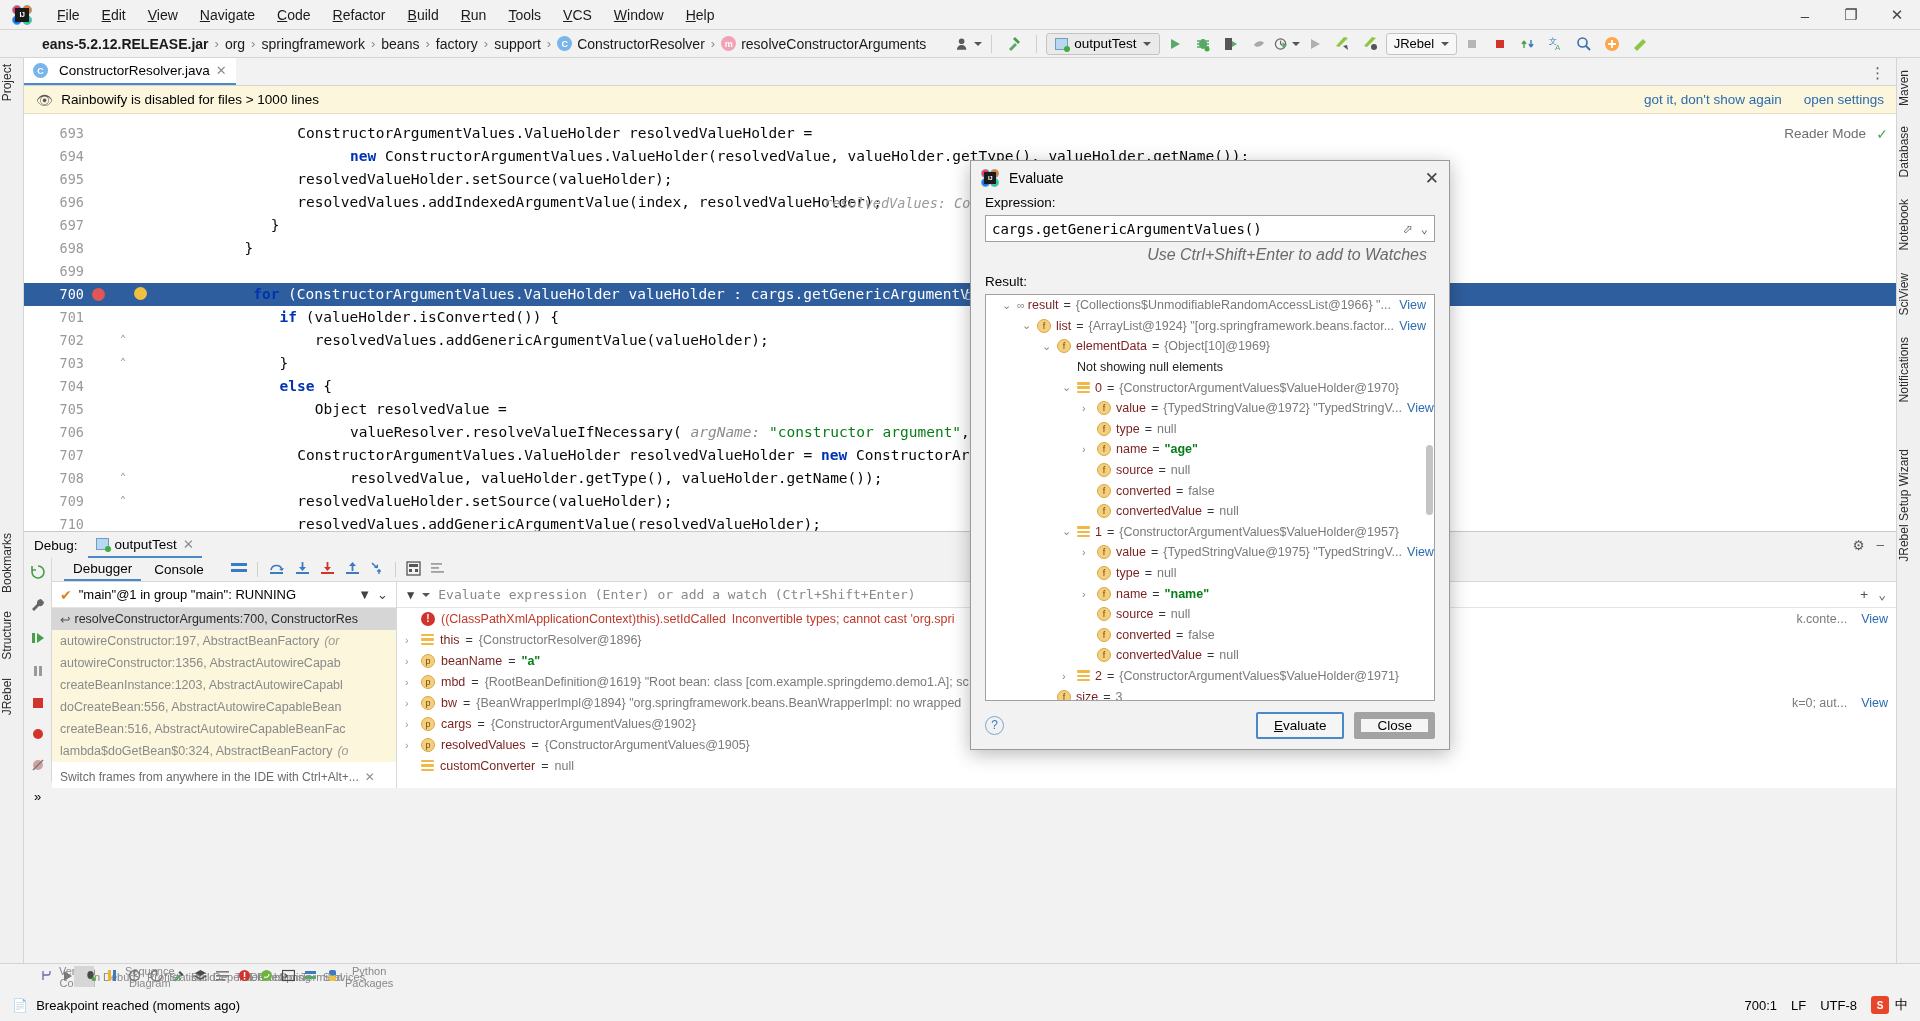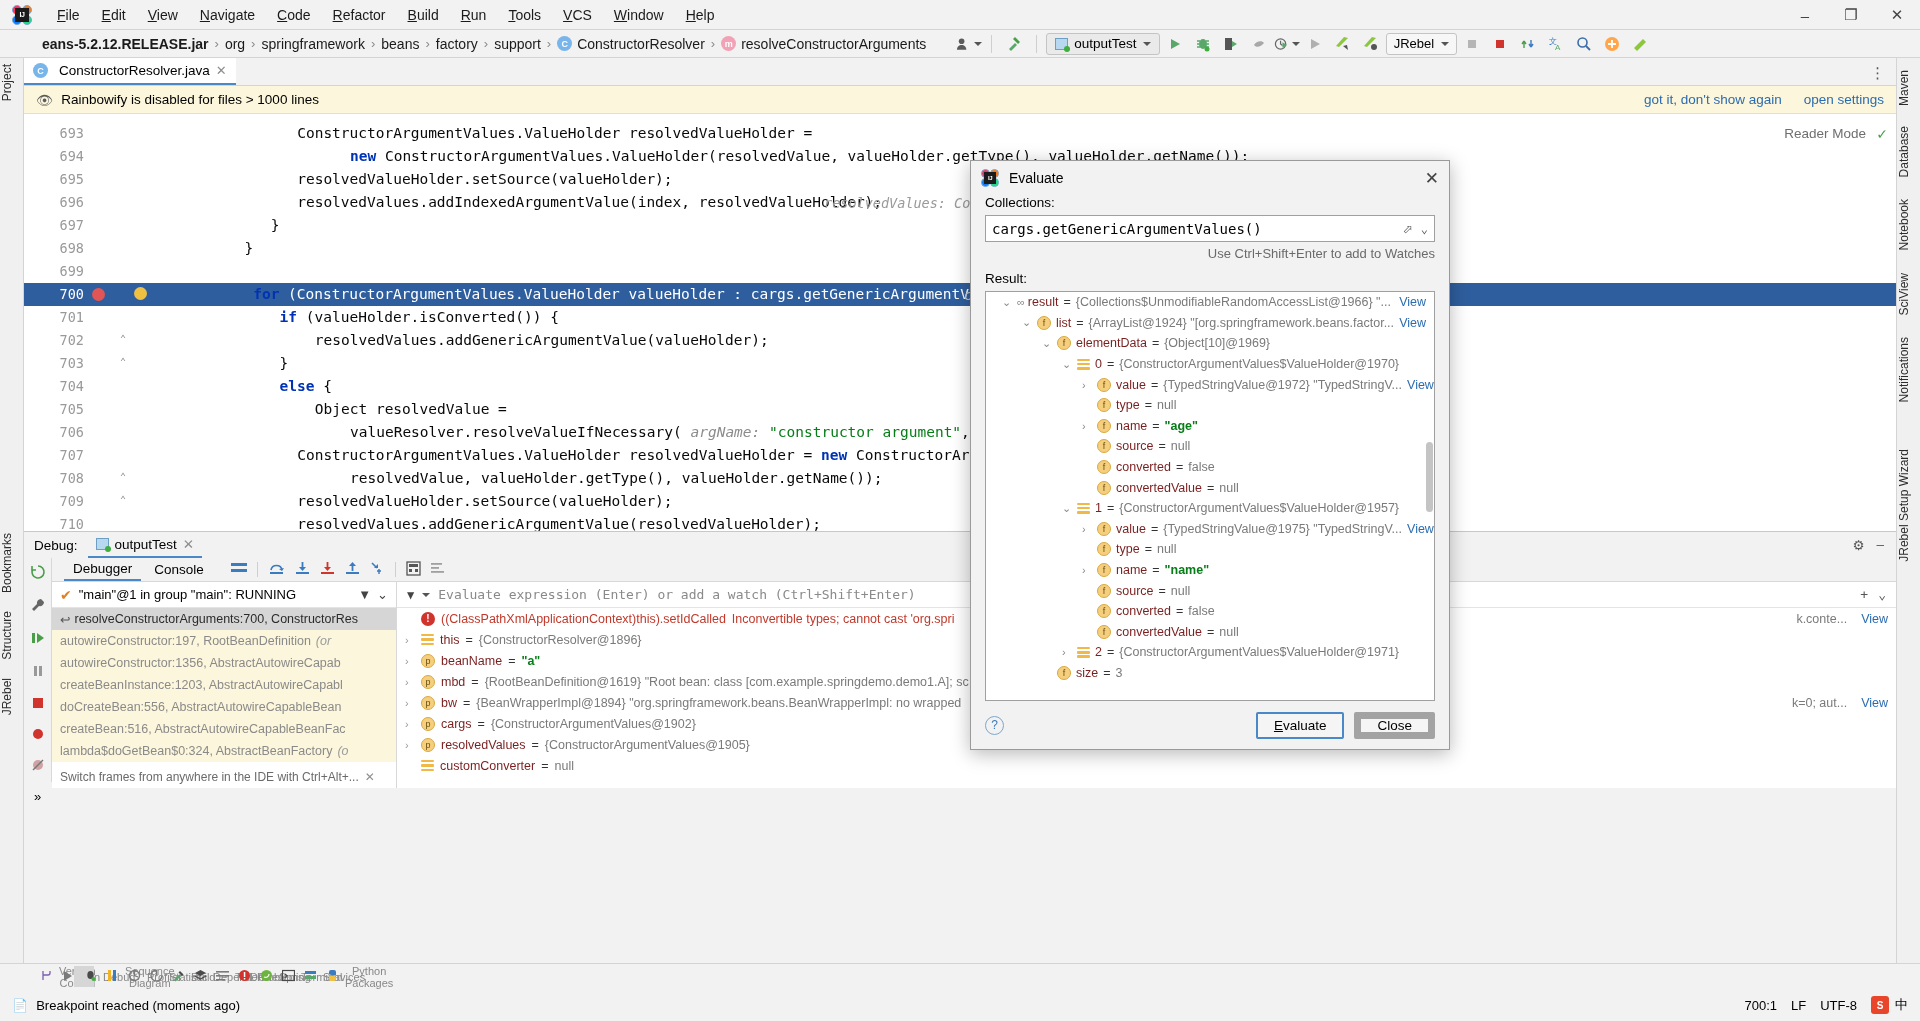--- a/index.html
+++ b/index.html
@@ -153,21 +153,21 @@
     border:1px solid #9a9a9a;box-shadow:0 4px 18px rgba(0,0,0,.28);display:flex;flex-direction:column;}
   .dlg-head{height:34px;display:flex;align-items:center;padding:0 10px;gap:10px;justify-content:flex-end;}
   .dlg-head .ij{width:18px;height:18px;position:relative;flex:none;}
   .dlg-title{font-size:14px;}
   .dlg-x{margin-left:auto;font-size:17px;color:#444;cursor:pointer;}
   .dlg-body{flex:1;padding:0 14px;display:flex;flex-direction:column;overflow:hidden;}
   .lbl{font-size:13.5px;margin-bottom:5px;}
   .expr{height:27px;background:#fff;border:1px solid #a0a0a0;display:flex;align-items:center;
     padding:0 6px;font-family:"DejaVu Sans Mono",monospace;font-size:14px;}
   .expr .ic{margin-left:auto;display:flex;gap:8px;color:#555;font-size:12px;}
-  .hintline{text-align:right;font-size:13px;color:#6a6a6a;margin:4px 0 10px;}
+  .hintline{text-align:right;font-size:16px;color:#6a6a6a;margin:4px 8px 10px;font-style:italic;}
   .resbox{flex:1;background:#fff;border:1px solid #a0a0a0;overflow:hidden;position:relative;}
   .trow{height:20.6px;display:flex;align-items:center;gap:5px;font-size:12.5px;white-space:nowrap;}
   .tw{color:#888;font-size:11px;width:11px;text-align:center;flex:none;}
   .glass{color:#8a8a8a;font-size:11px;letter-spacing:-2px;flex:none;}
   .listico{width:13px;height:13px;flex:none;display:flex;flex-direction:column;
     justify-content:space-between;padding:1px 0;}
   .listico i{display:block;height:2.4px;background:#f0b846;border-radius:1px;}
   .vsb{position:absolute;right:1px;top:150px;width:7px;height:70px;background:#c4c4c4;border-radius:4px;}
   .dlg-foot{height:48px;display:flex;align-items:center;padding:0 14px;gap:10px;}
   .q{width:19px;height:19px;border-radius:50%;border:1px solid #7aa7cf;color:#3b7bbf;
@@ -546,21 +546,21 @@
                 <span>▼</span>
                 <span>⌄</span>
               </span>
             </div>
             <div id="frames-root">
                 <div class="frame sel">
                   <span style="color:#555;margin-right:4px">↩</span>
                   <span>resolveConstructorArguments:700, ConstructorRes</span>
                 </div>
                 <div class="frame lib">
-                  <span>autowireConstructor:197, RootBeanDefinition</span>
+                  <span>autowireConstructor:197, AbstractBeanFactory</span>
                   <span class="it">(or</span>
                 </div>
                 <div class="frame lib">
                   <span>autowireConstructor:1356, AbstractAutowireCapab</span>
                 </div>
                 <div class="frame lib">
                   <span>createBeanInstance:1203, AbstractAutowireCapabl</span>
                 </div>
                 <div class="frame lib">
                   <span>doCreateBean:556, AbstractAutowireCapableBean</span>
@@ -670,21 +670,21 @@
         <span class="q q1" style="width:9px;height:9px"></span>
         <span class="q q2" style="left:9px;width:9px;height:9px"></span>
         <span class="q q3" style="top:9px;width:9px;height:9px"></span>
         <span class="q q4" style="left:9px;top:9px;width:9px;height:9px"></span>
         <span class="inner" style="left:3px;top:3px;width:12px;height:12px;line-height:12px;font-size:6px">IJ</span>
       </span>
       <span class="dlg-title">Evaluate</span>
       <span class="dlg-x">✕</span>
     </div>
     <div class="dlg-body">
-      <div class="lbl">Collections:</div>
+      <div class="lbl">Expression:</div>
       <div class="expr">
         <span>cargs.getGenericArgumentValues()</span>
         <span class="ic">
           <span>⬀</span>
           <span>⌄</span>
         </span>
       </div>
       <div class="hintline">Use Ctrl+Shift+Enter to add to Watches</div>
       <div class="lbl">Result:</div>
       <div class="resbox">
@@ -704,20 +704,24 @@
               <span style="color:#333">=</span>
               <span class="vval">{ArrayList@1924} "[org.springframework.beans.factor...</span>
               <span class="viewlink" style="margin-left:auto;margin-right:8px">View</span>
             </div>
             <div class="trow" style="padding-left: 46px;">
               <span class="tw">⌄</span>
               <span class="pill">f</span>
               <span class="vname">elementData</span>
               <span style="color:#333">=</span>
               <span class="vval">{Object[10]@1969}</span>
+            </div>
+            <div class="trow" style="padding-left: 66px;">
+              <span class="tw"></span>
+              <span style="color:#222">Not showing null elements</span>
             </div>
             <div class="trow" style="padding-left: 66px;">
               <span class="tw">⌄</span>
               <span class="listico">
                 <i></i>
                 <i></i>
                 <i></i>
               </span>
               <span class="vname">0</span>
               <span style="color:#333">=</span>

